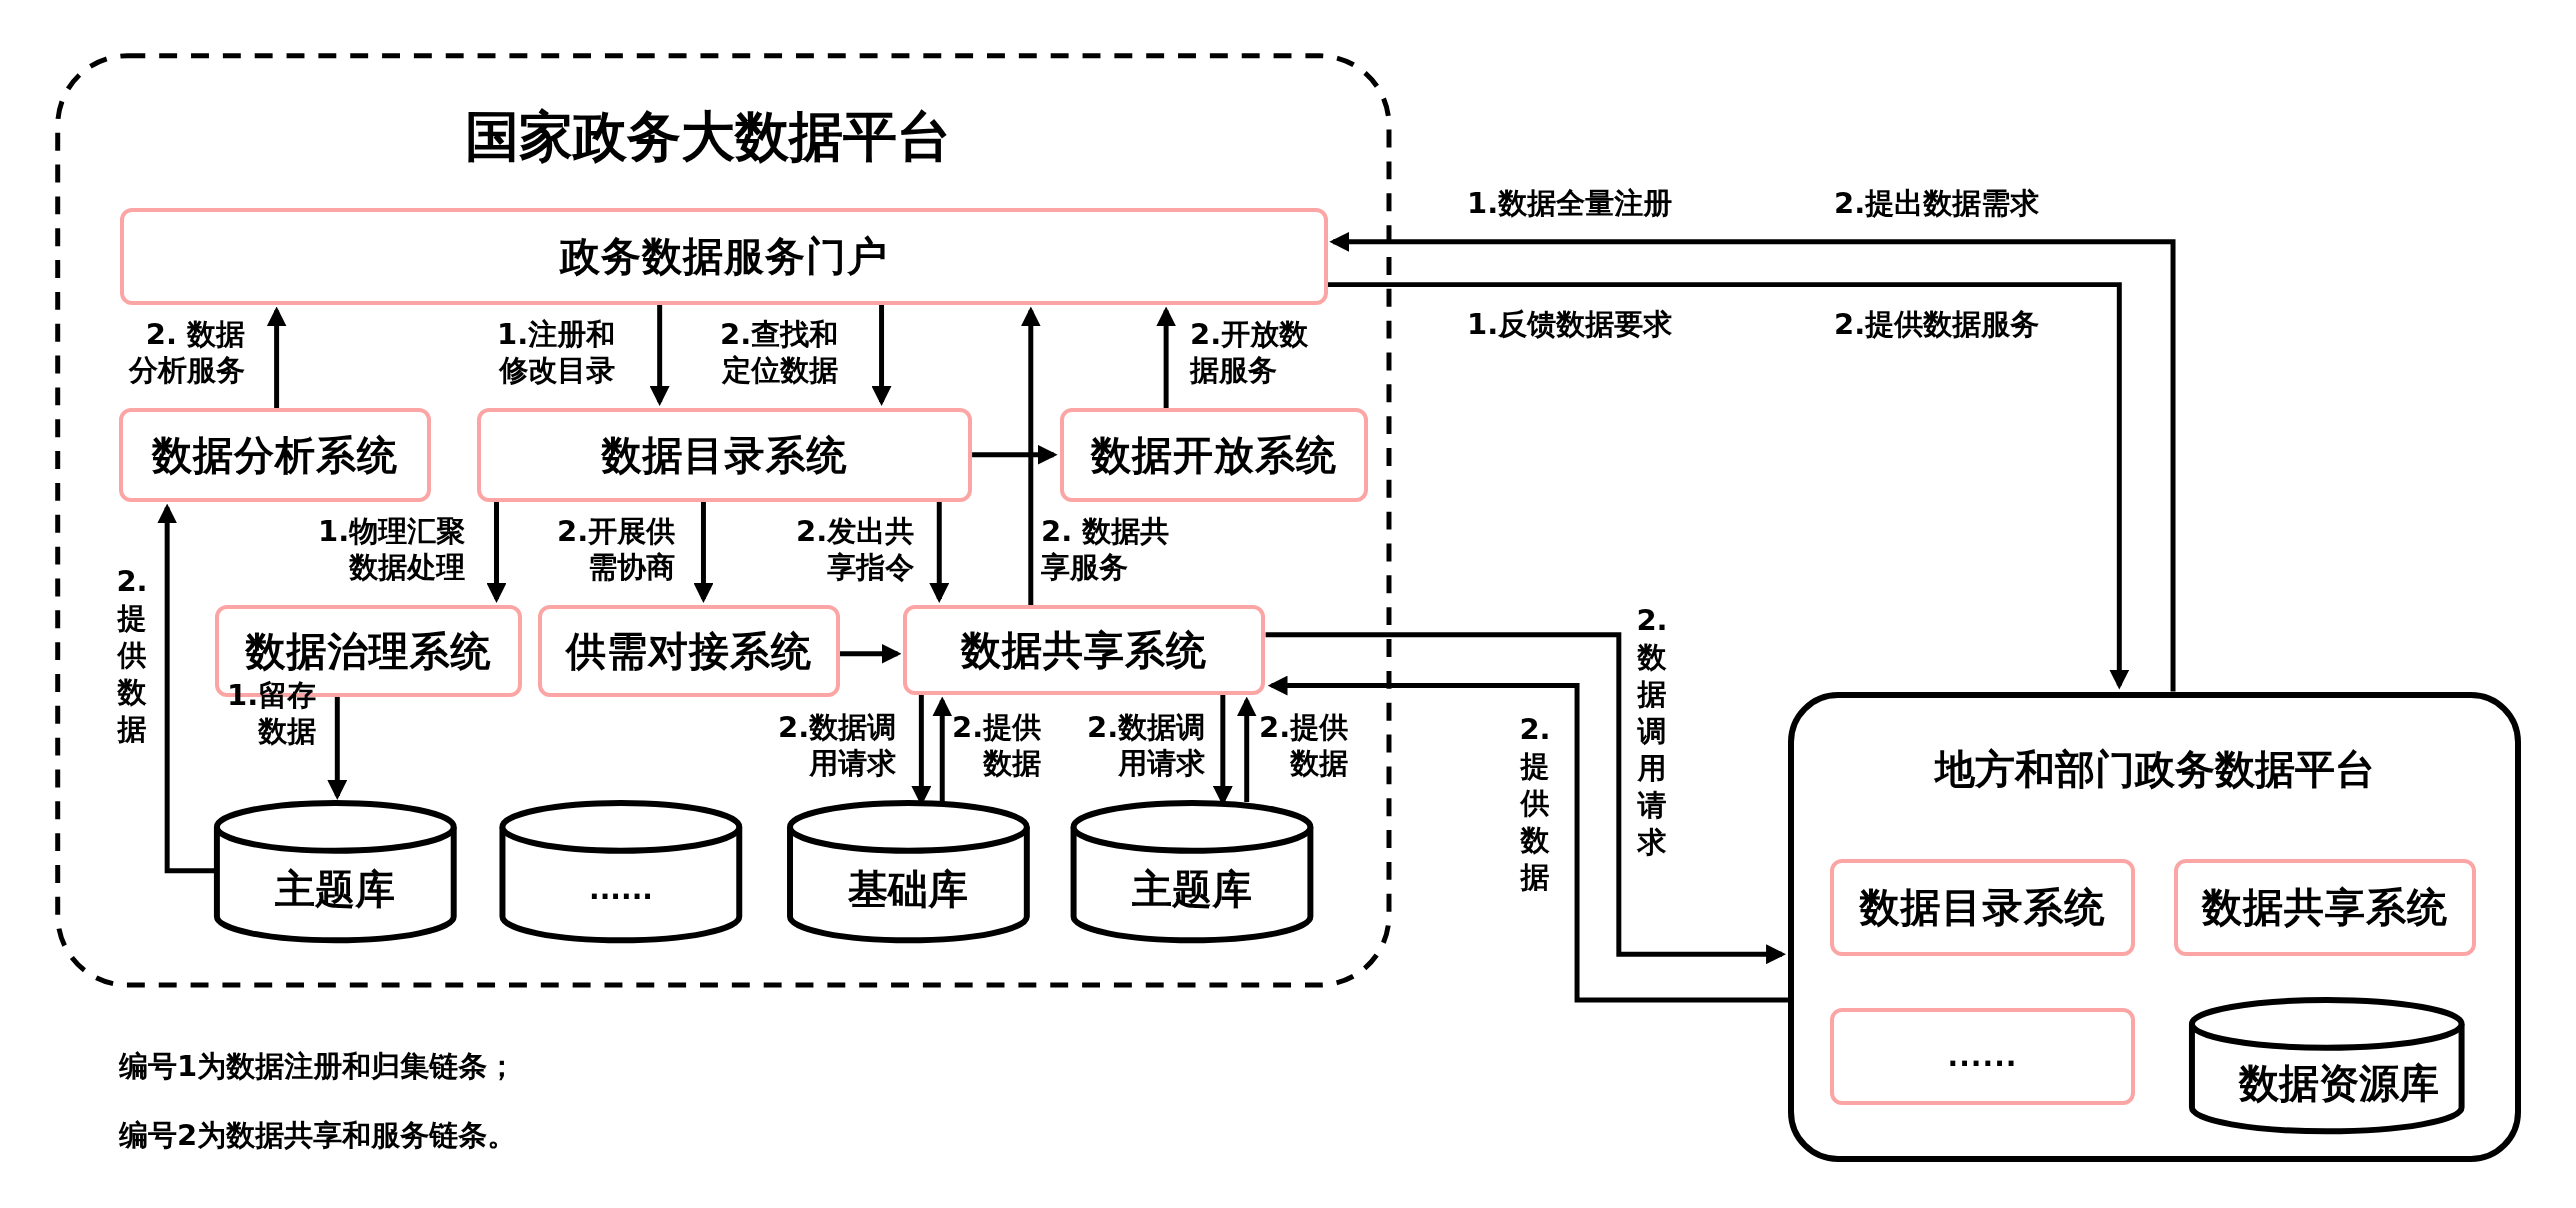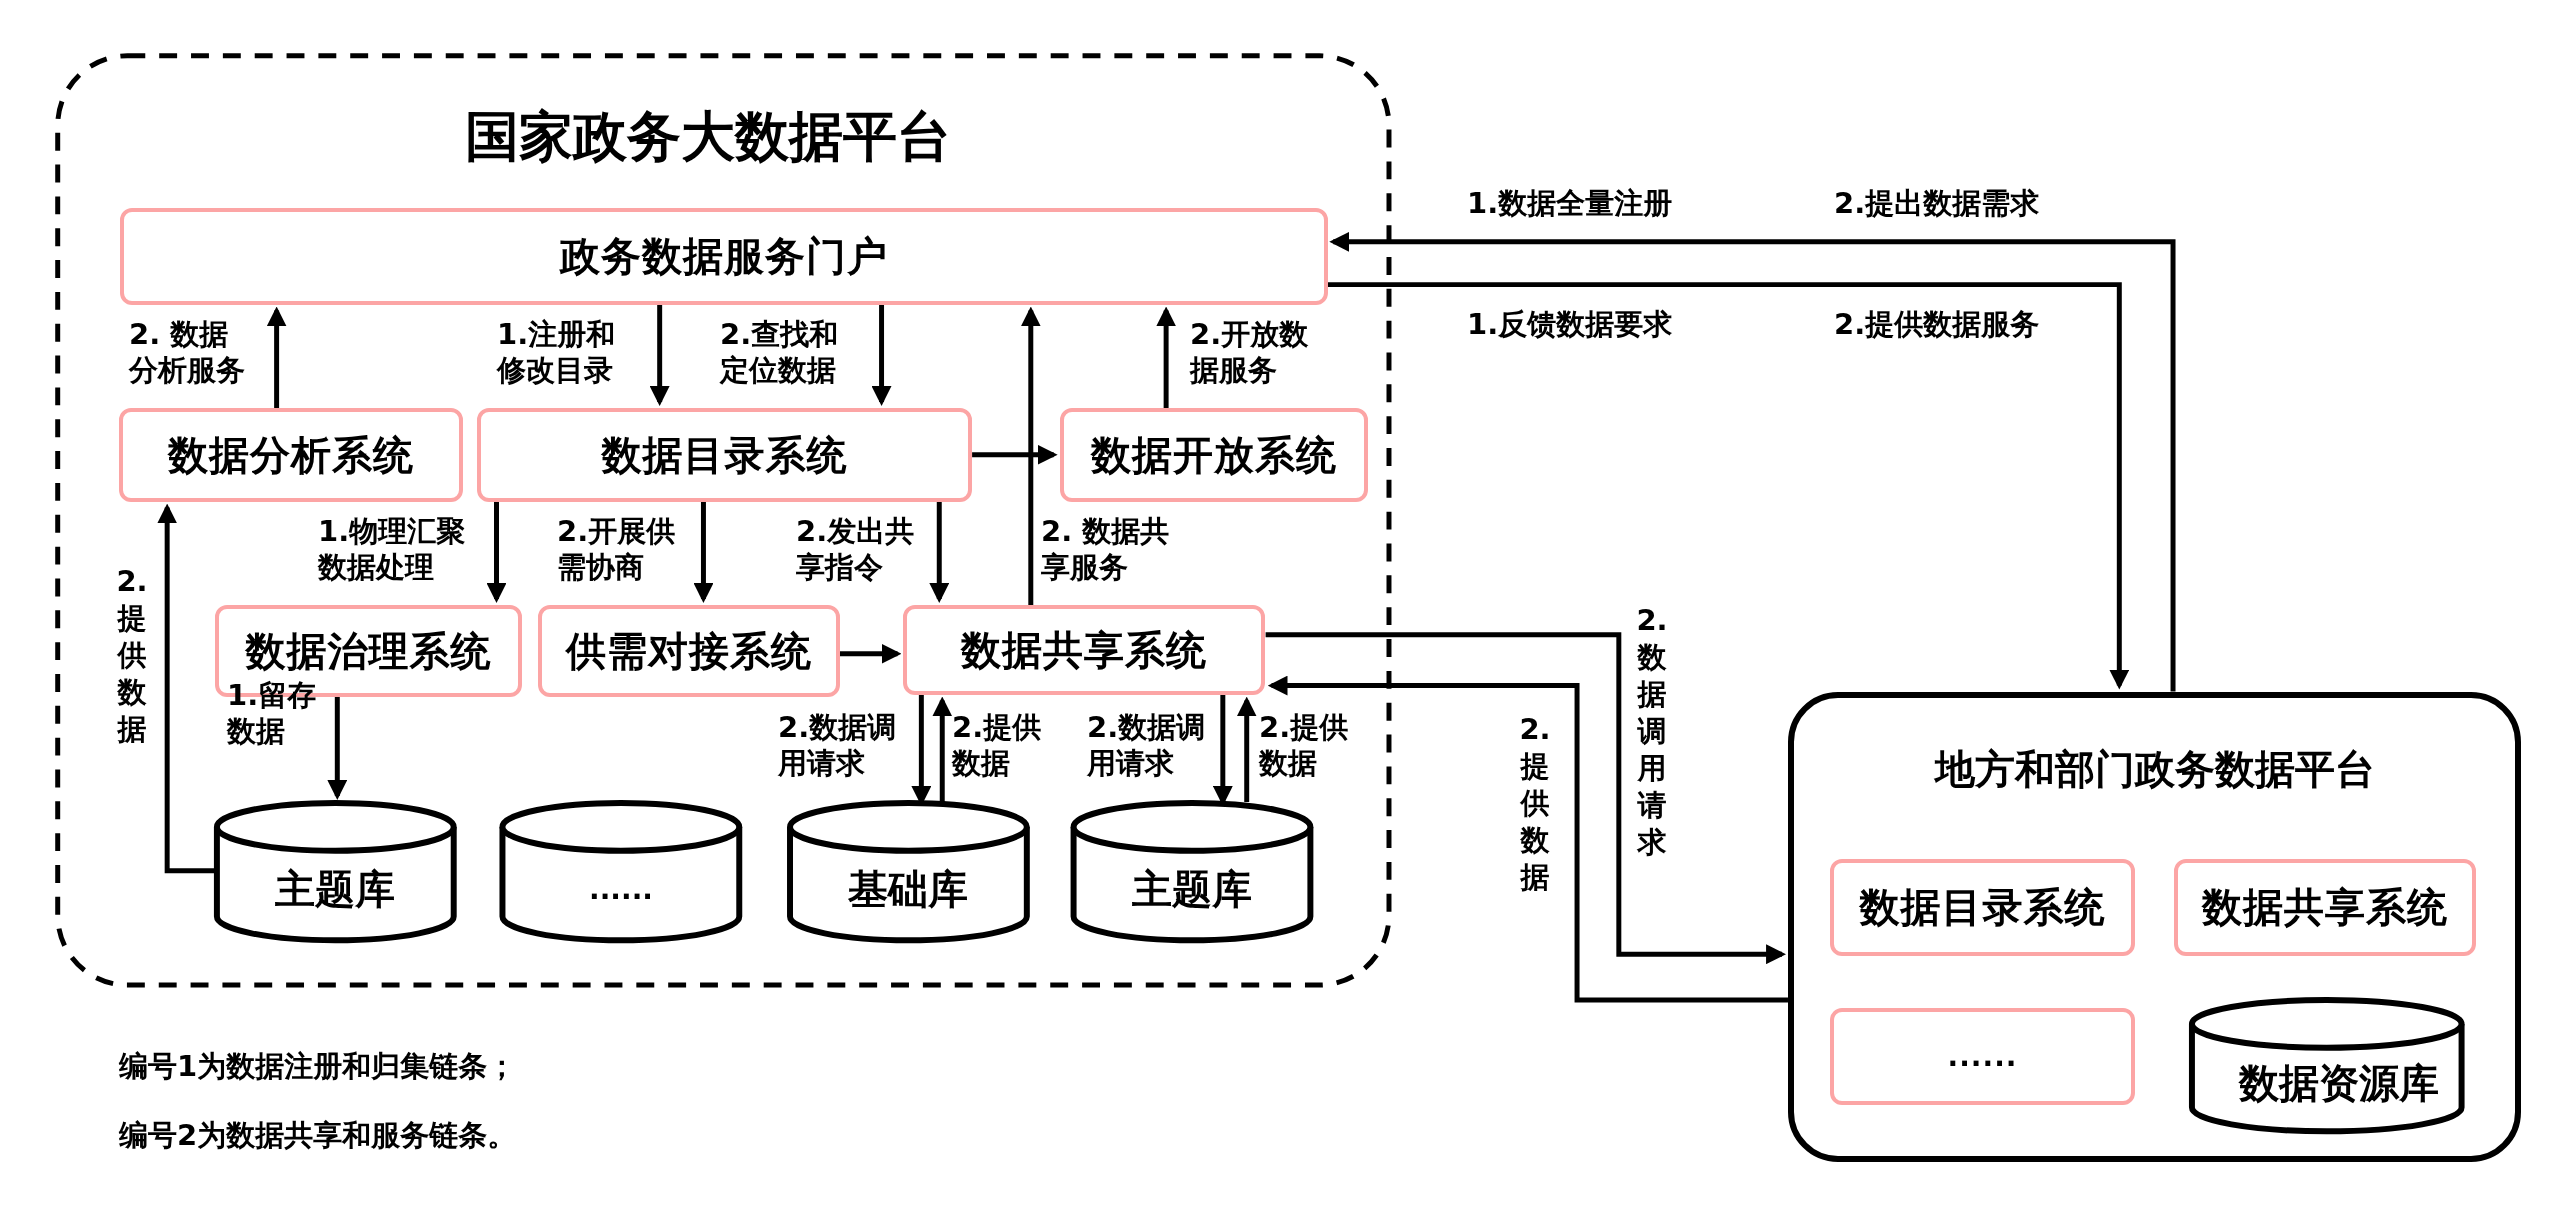--- a/index.html
+++ b/index.html
@@ -4,21 +4,21 @@
 <style>
   html, body { margin: 0; padding: 0; background: #ffffff; }
   body { width: 2576px; height: 1209px; position: relative; overflow: hidden;
          font-family: "DejaVu Sans", "Liberation Sans", sans-serif; color: #000; }
   svg#wires { position: absolute; left: 0; top: 0; width: 2576px; height: 1209px; }
   .box { position: absolute; box-sizing: border-box; border: 4px solid #fca5a5; border-radius: 12px;
          background: #fff; display: flex; align-items: center; justify-content: center;
          font-weight: bold; font-size: 40px; letter-spacing: 1px; white-space: nowrap; }
   .title { position: absolute; font-weight: bold; white-space: nowrap; transform: translate(-50%, -50%); }
   .lbl { position: absolute; font-weight: bold; font-size: 29px; line-height: 36px; white-space: pre;
-         text-align: left; }
+         text-align: right; }
   .lbl.right { }
   .lbl.left { text-align: left; }
   .vlbl { position: absolute; font-weight: bold; font-size: 29px; line-height: 37px; width: 40px;
           text-align: center; word-break: break-all; white-space: pre-wrap; }
   .cyl-text { position: absolute; font-weight: bold; font-size: 40px; white-space: nowrap;
               transform: translate(-50%, -50%); }
   .note { position: absolute; font-weight: bold; font-size: 29px; white-space: nowrap; left: 119px; }
 </style>
 </head>
 <body>
@@ -96,21 +96,21 @@
       </g>
     </g>
 </svg>
 
 <div class="title" style="left:708px; top:137px; font-size:54px;">国家政务大数据平台</div>
 
 <div class="box" style="left:120px; top:208px; width:1208px; height:97px; font-size:40px;">
   <span>政务数据服务门户</span>
 </div>
 
-<div class="box" style="left:119px; top:408px; width:344px; height:94px;">
+<div class="box" style="left:119px; top:408px; width:312px; height:94px;">
   <span>数据分析系统</span>
 </div>
 <div class="box" style="left:477px; top:408px; width:495px; height:94px;">
   <span>数据目录系统</span>
 </div>
 <div class="box" style="left:1060px; top:408px; width:308px; height:94px;">
   <span>数据开放系统</span>
 </div>
 
 <div class="box" style="left:215px; top:605px; width:307px; height:92px;">

